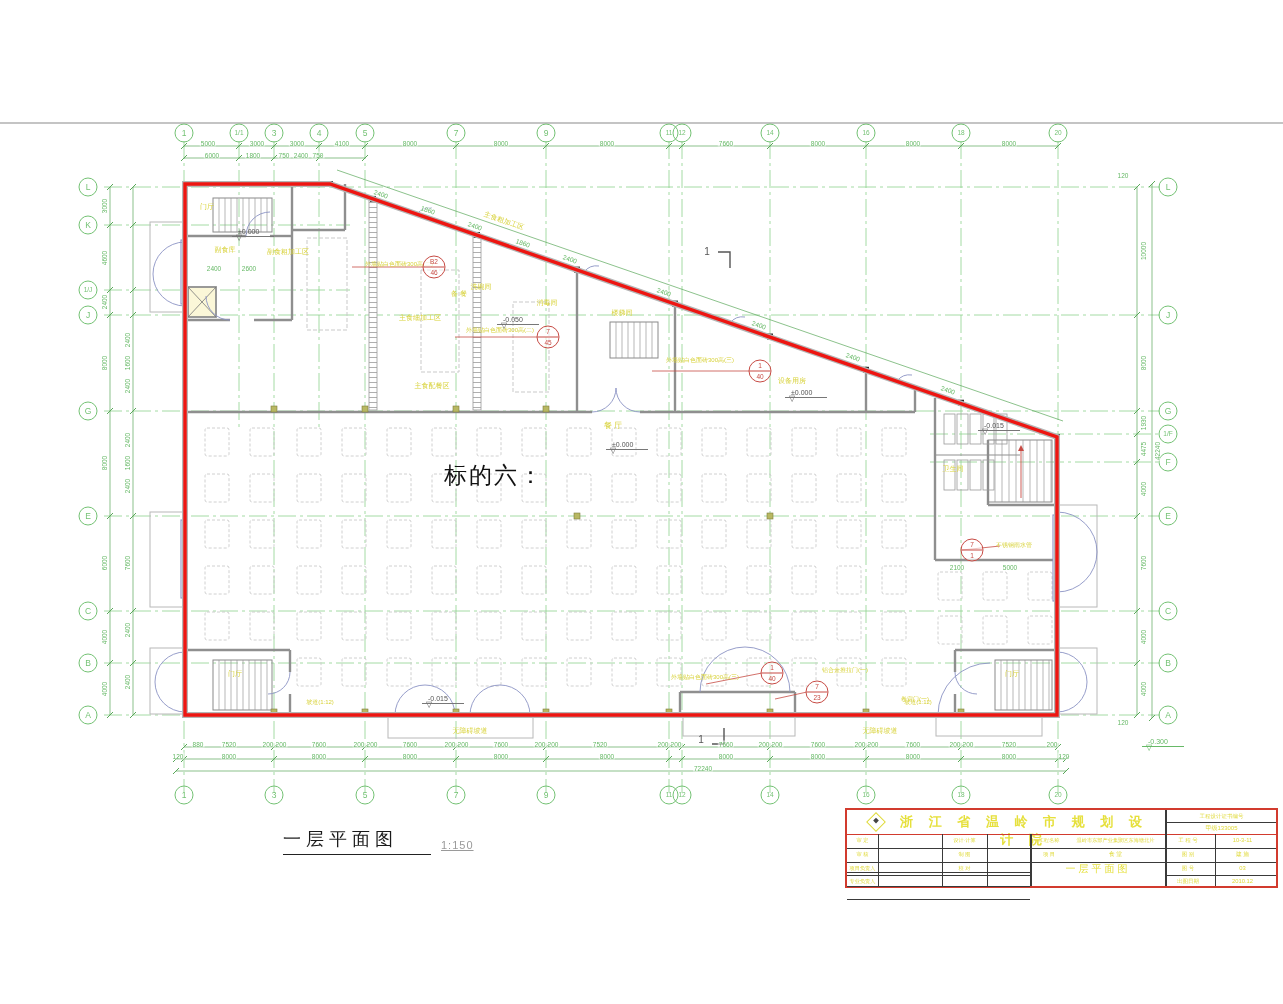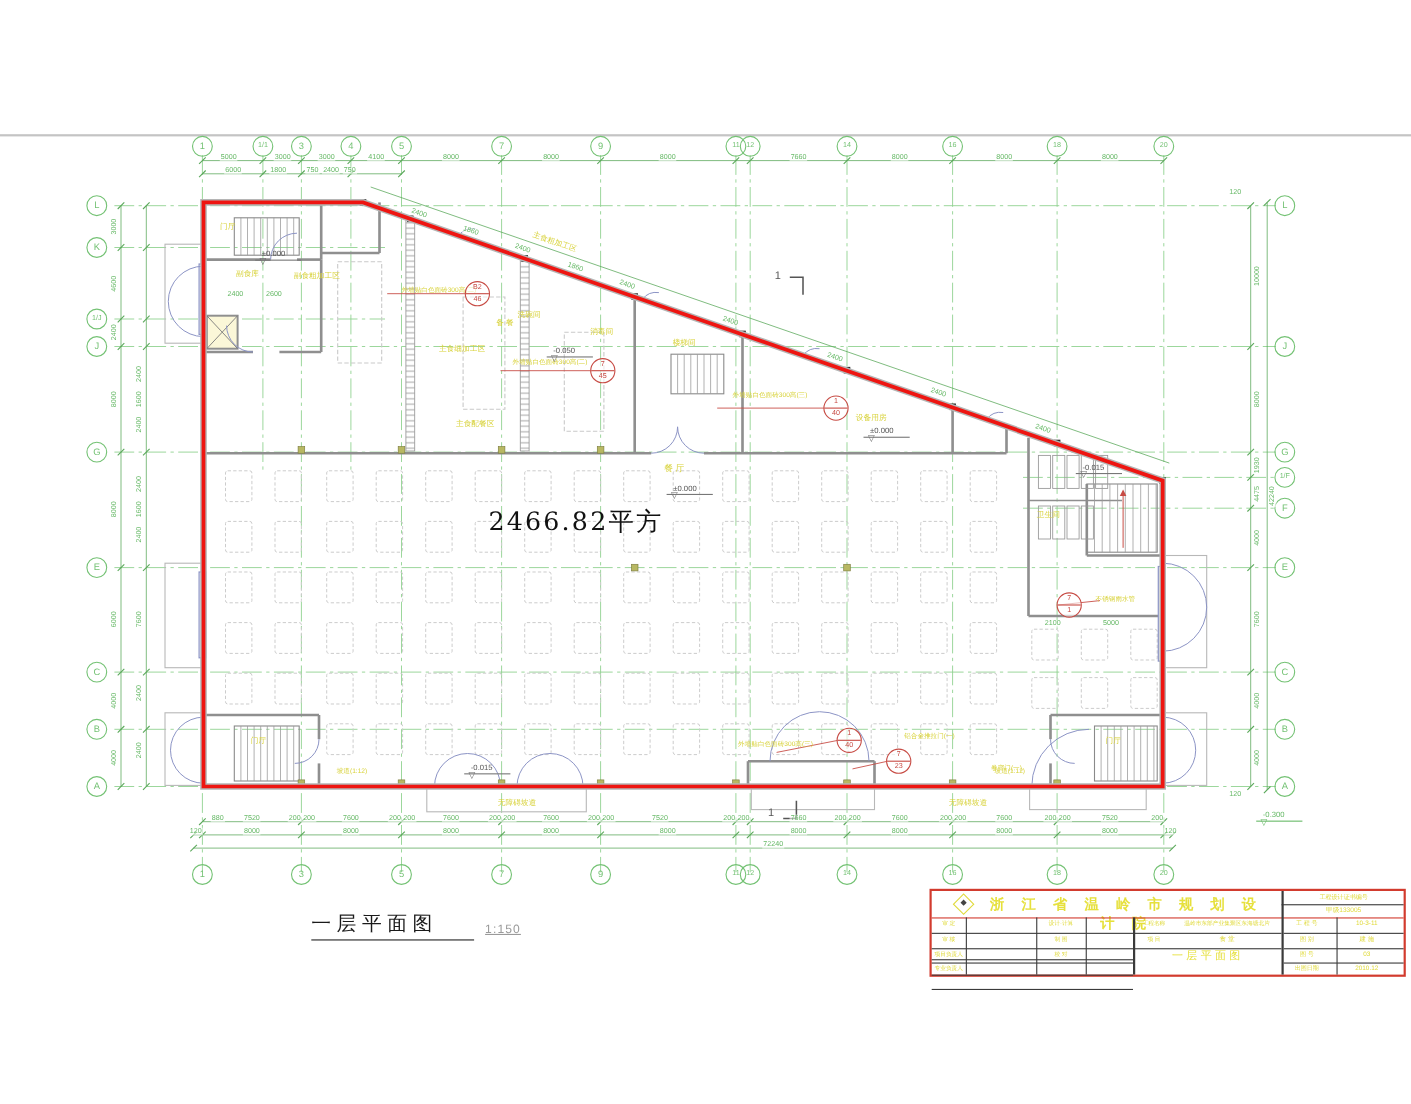--- a/index.html
+++ b/index.html
@@ -431,21 +431,21 @@
         <line x1="1134" y1="614" x2="1140" y2="608" stroke="#5aa85a" stroke-width="1"></line>
         <line x1="1134" y1="666" x2="1140" y2="660" stroke="#5aa85a" stroke-width="1"></line>
         <line x1="1134" y1="718" x2="1140" y2="712" stroke="#5aa85a" stroke-width="1"></line>
         <line x1="1152" y1="184" x2="1152" y2="718" stroke="#5aa85a" stroke-width="0.7"></line>
         <line x1="1149" y1="187" x2="1155" y2="181" stroke="#5aa85a" stroke-width="1"></line>
         <line x1="1149" y1="721" x2="1155" y2="715" stroke="#5aa85a" stroke-width="1"></line>
       </g>
   </svg>
 
   <div id="highlight-text">
-    <div>2466.82平方</div>
+    <div>标的六：</div>
   </div>
 
   <div id="footer-title-wrap">
     <div id="footer-title">一层平面图</div>
     <div id="footer-underline"></div>
     <div id="footer-scale">1:150</div>
   </div>
 
   <div id="titleblock">
     <div id="tb-logo">

